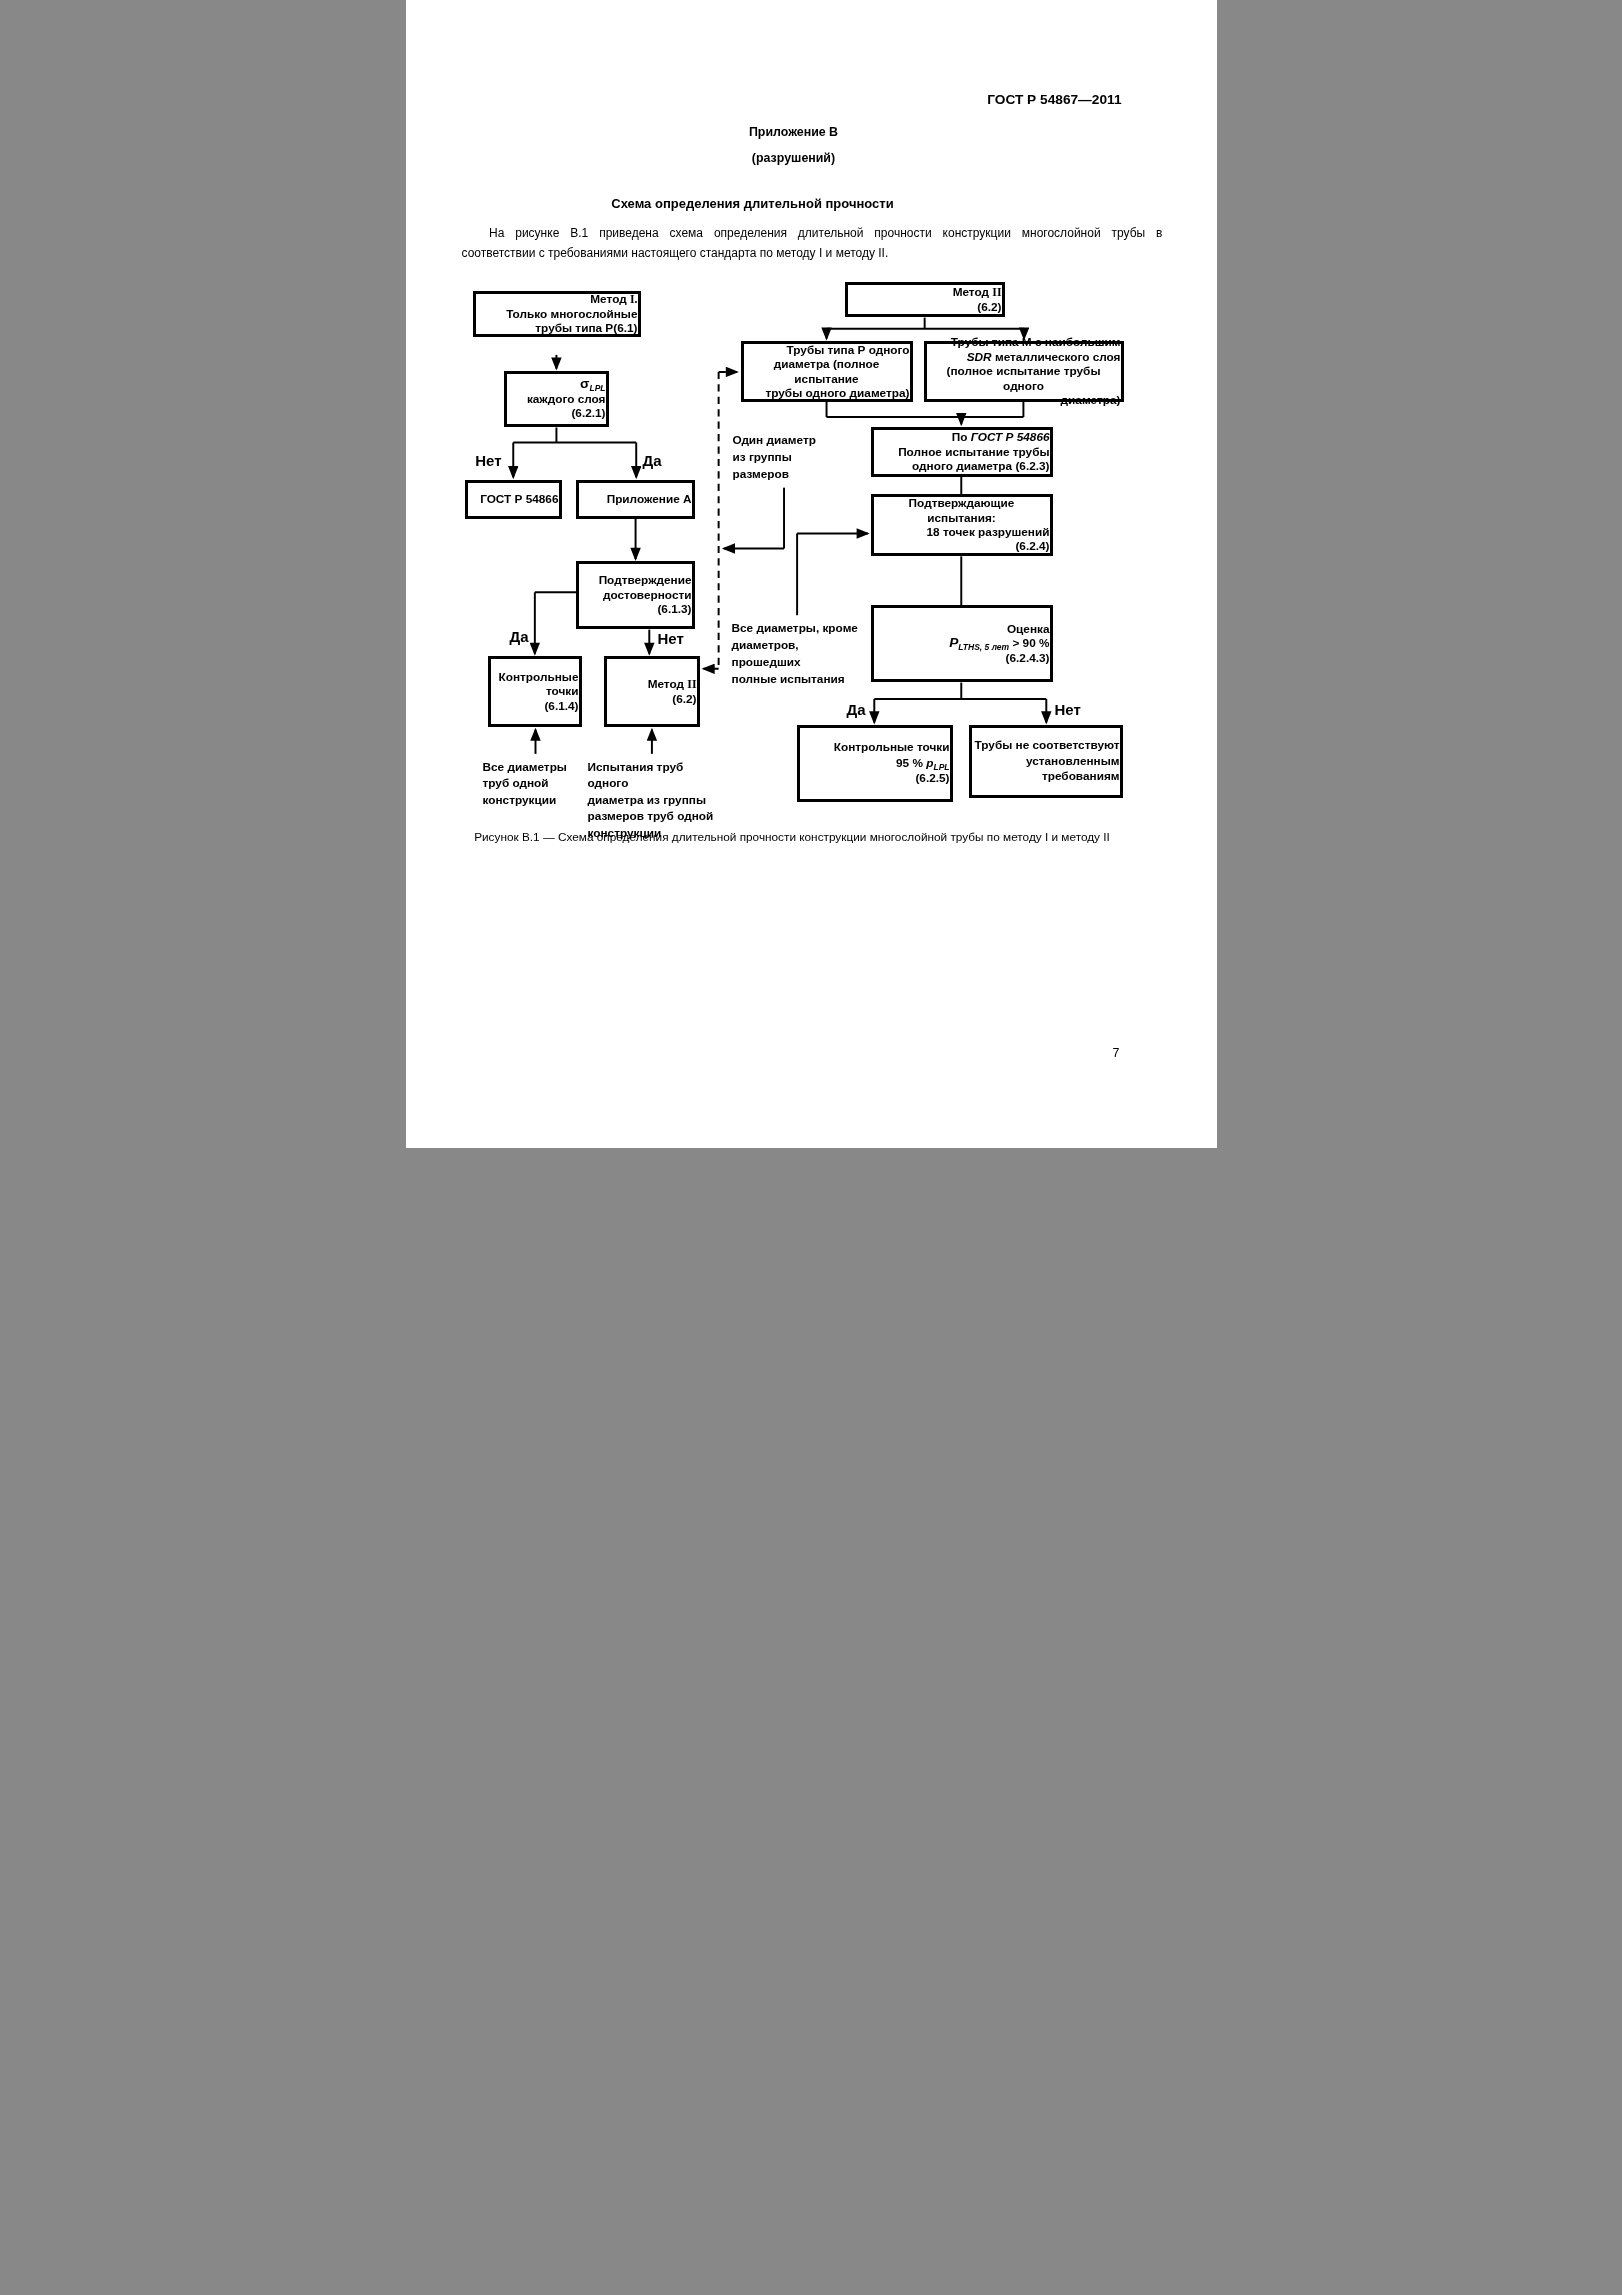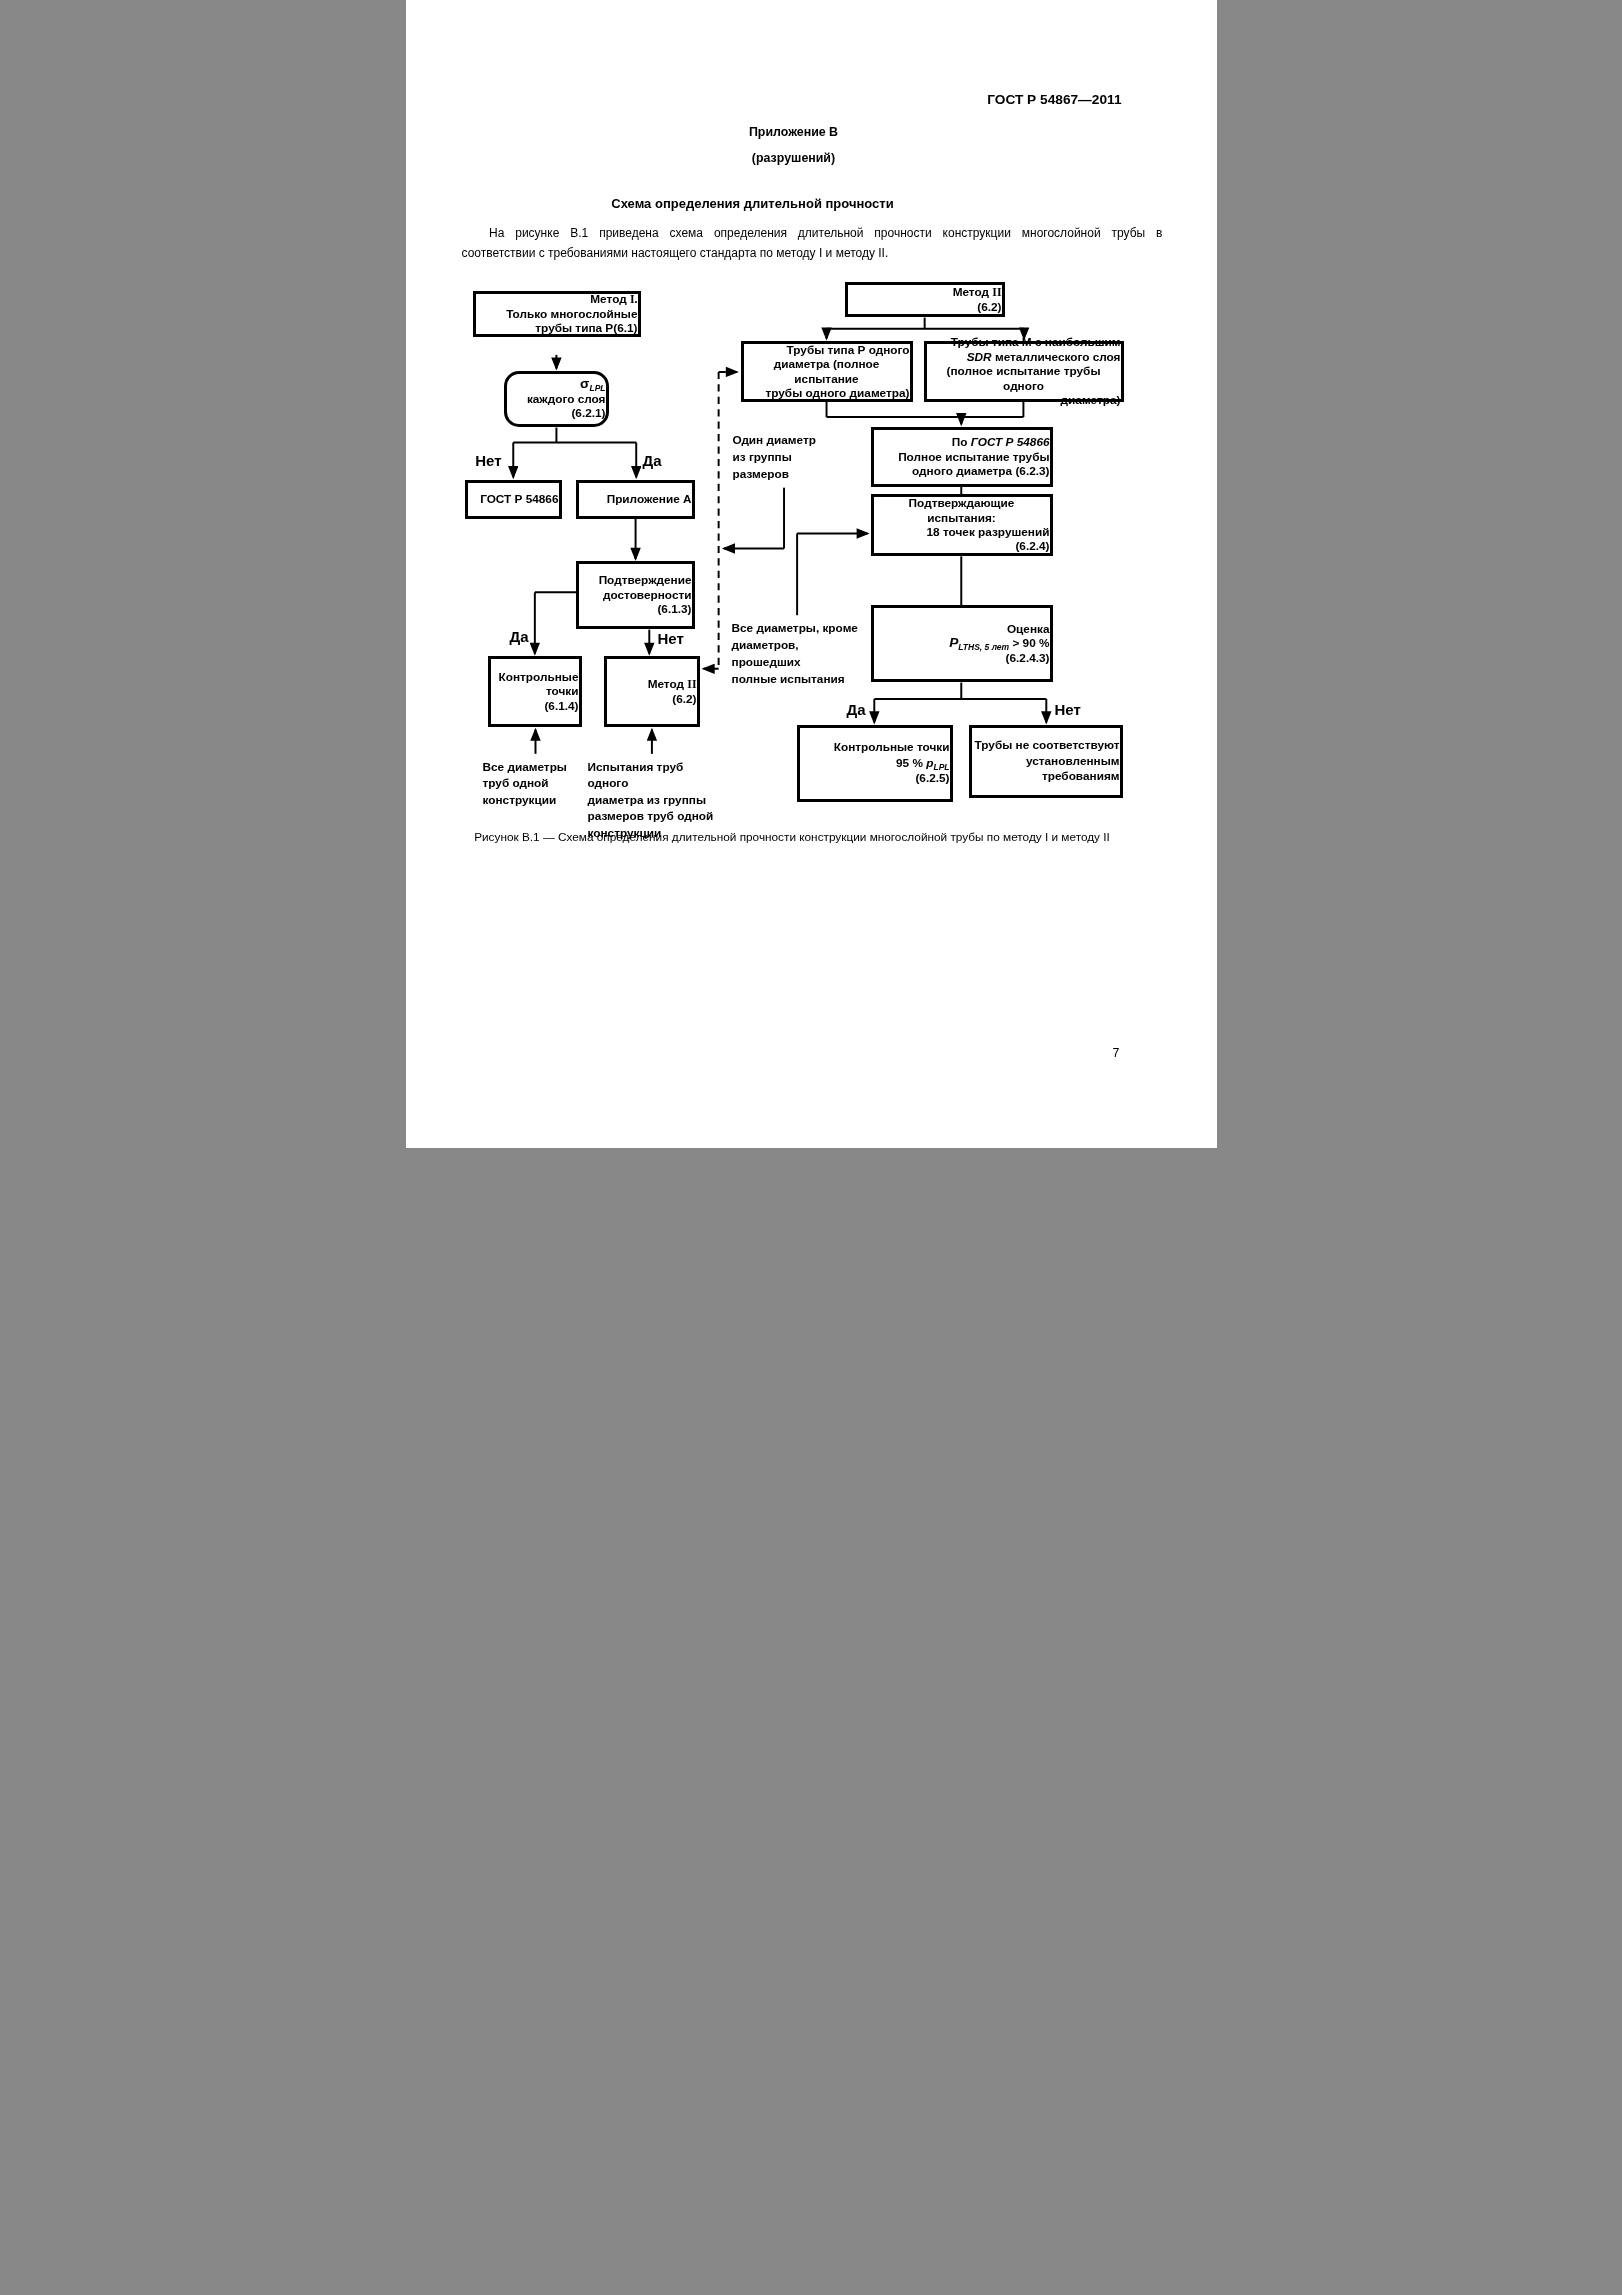--- a/index.html
+++ b/index.html
@@ -93,21 +93,21 @@
       <path d="M478,1022 H455" stroke-dasharray="11 8" marker-end="url(#ah)"></path>
     </g>
   </svg>
 
   <div class="box" style="left:67px;top:291px;width:168px;height:46px;">
     <div><span>Метод </span><span class="rn">I.</span></div>
     <div>Только многослойные</div>
     <div>трубы типа Р(6.1)</div>
   </div>
 
-  <div class="box" style="left:98px;top:371px;width:105px;height:56px;border-radius:15px;">
+  <div class="box" style="left:98px;top:371px;width:105px;height:56px;">
     <div><span class="sym">σ</span><sub class="it">LPL</sub></div>
     <div>каждого слоя</div>
     <div>(6.2.1)</div>
   </div>
 
   <div class="lbl" style="left:62px;top:454px;width:34px;text-align:right;">Нет</div>
   <div class="lbl" style="left:237px;top:454px;">Да</div>
 
   <div class="box" style="left:59px;top:480px;width:97px;height:39px;">
     <div>ГОСТ Р 54866</div>
@@ -163,21 +163,21 @@
     <div>(полное испытание трубы одного</div>
     <div>диаметра)</div>
   </div>
 
   <div class="side side26" style="left:327px;top:432px;width:102px;">
     <div>Один диаметр</div>
     <div>из группы</div>
     <div>размеров</div>
   </div>
 
-  <div class="box" style="left:465px;top:427px;width:182px;height:60px;">
+  <div class="box" style="left:465px;top:427px;width:182px;height:50px;">
     <div><span>По </span><span class="it">ГОСТ Р 54866</span></div>
     <div>Полное испытание трубы</div>
     <div>одного диаметра (6.2.3)</div>
   </div>
 
   <div class="box" style="left:465px;top:494px;width:182px;height:62px;">
     <div>Подтверждающие испытания:</div>
     <div>18 точек разрушений</div>
     <div>(6.2.4)</div>
   </div>

